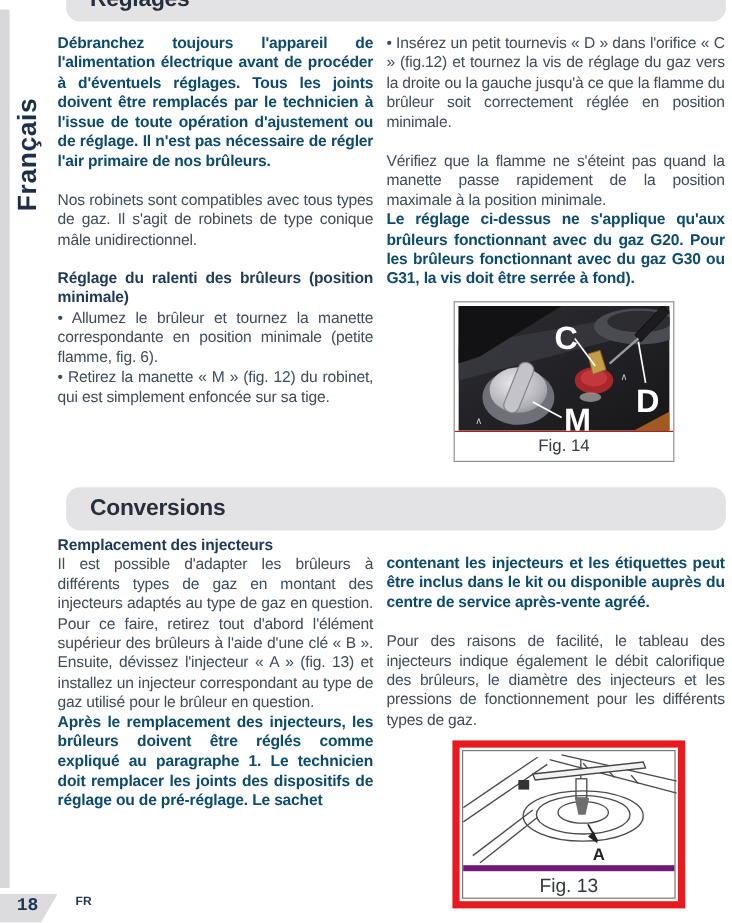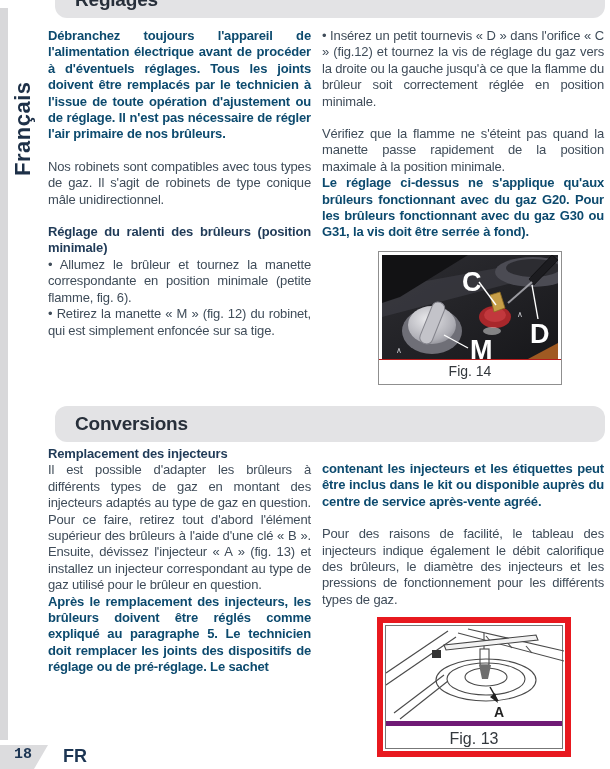--- a/index.html
+++ b/index.html
@@ -59,21 +59,21 @@
   .fig13-caption{
     border-top:5px solid #701a75;text-align:center;color:#33383d;
     font-size:16px;line-height:26px;height:27px;
   }
   
   .footer-tab{
     left:0;top:745px;width:52px;height:24px;background:#dcdcde;
     clip-path:polygon(0 0,48px 0,34px 100%,0 100%);
   }
   .footer-num{left:14px;top:746px;font-size:15px;font-weight:bold;color:#1c3553;font-family:Liberation Mono, monospace;}
-  .footer-locale{left:63px;top:746px;font-size:18px;font-weight:bold;color:#1c3553;}
+  .footer-locale{left:63px;top:746px;font-size:10px;font-weight:bold;color:#1c3553;}
   svg text{font-family:"Liberation Sans", sans-serif;}
 </style>
 </head>
 <body>
 
 <div class="abs left-strip"></div>
 <div class="abs lang-tab">
   <span>Français</span>
 </div>
 
@@ -135,21 +135,21 @@
   <div class="fig-caption">Fig. 14</div>
 </div>
 
 <div class="abs pill mid">
   <span>Conversions</span>
 </div>
 
 <div class="abs col col-left-bot">
   <p class="subhead tight">Remplacement des injecteurs</p>
   <p class="tight">Il est possible d'adapter les brûleurs à différents types de gaz en montant des injecteurs adaptés au type de gaz en question. Pour ce faire, retirez tout d'abord l'élément supérieur des brûleurs à l'aide d'une clé « B ». Ensuite, dévissez l'injecteur « A » (fig. 13) et installez un injecteur correspondant au type de gaz utilisé pour le brûleur en question.</p>
-  <p class="bold-navy">Après le remplacement des injecteurs, les brûleurs doivent être réglés comme expliqué au paragraphe 5. Le technicien doit remplacer les joints des dispositifs de réglage ou de pré-réglage. Le sachet</p>
+  <p class="bold-navy">Après le remplacement des injecteurs, les brûleurs doivent être réglés comme expliqué au paragraphe 1. Le technicien doit remplacer les joints des dispositifs de réglage ou de pré-réglage. Le sachet</p>
 </div>
 
 <div class="abs col col-right-bot">
   <p class="bold-navy">contenant les injecteurs et les étiquettes peut être inclus dans le kit ou disponible auprès du centre de service après-vente agréé.</p>
   <p>Pour des raisons de facilité, le tableau des injecteurs indique également le débit calorifique des brûleurs, le diamètre des injecteurs et les pressions de fonctionnement pour les différents types de gaz.</p>
 </div>
 
 <div class="abs fig13-red">
   <div class="fig13-inner">
     <svg class="fig13-draw" viewBox="0 0 178 94" preserveAspectRatio="none">

